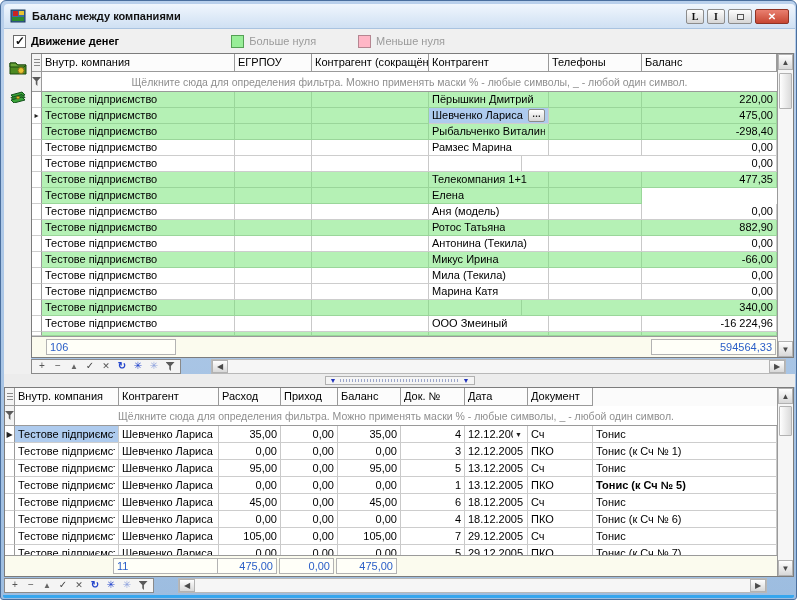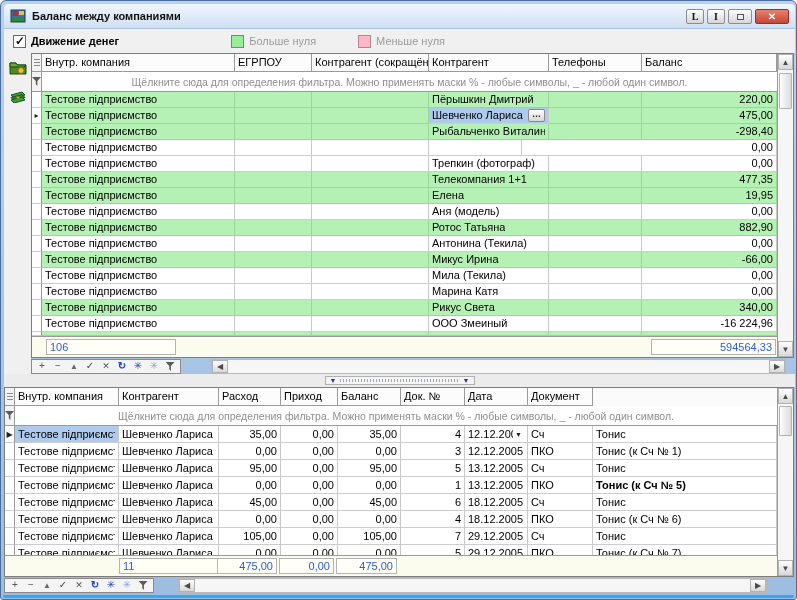--- a/index.html
+++ b/index.html
@@ -238,40 +238,40 @@
             <div class="ind"></div>
             <div class="cell" style="width: 193px; min-width: 193px;">
               <div style="overflow: hidden; white-space: nowrap;">Тестове підприємство</div>
             </div>
             <div class="cell" style="width: 77px; min-width: 77px;">
               <div style="overflow: hidden; white-space: nowrap;"></div>
             </div>
             <div class="cell" style="width: 117px; min-width: 117px;">
               <div style="overflow: hidden; white-space: nowrap;"></div>
             </div>
+            <div class="cell" style="width: 120px; min-width: 120px;">
+              <div style="overflow: hidden; white-space: nowrap;">Рамзес Марина</div>
+            </div>
             <div class="cell" style="width: 93px; min-width: 93px;">
               <div style="overflow: hidden; white-space: nowrap;"></div>
             </div>
             <div class="cell r" style="flex: 1 1 0%; min-width: 0px;">
               <div style="overflow: hidden; white-space: nowrap;">0,00</div>
             </div>
           </div>
           <div class="g-row">
             <div class="ind"></div>
             <div class="cell" style="width: 193px; min-width: 193px;">
               <div style="overflow: hidden; white-space: nowrap;">Тестове підприємство</div>
             </div>
             <div class="cell" style="width: 77px; min-width: 77px;">
               <div style="overflow: hidden; white-space: nowrap;"></div>
             </div>
             <div class="cell" style="width: 117px; min-width: 117px;">
               <div style="overflow: hidden; white-space: nowrap;"></div>
-            </div>
-            <div class="cell" style="width: 120px; min-width: 120px;">
-              <div style="overflow: hidden; white-space: nowrap;">Трепкин (фотограф)</div>
             </div>
             <div class="cell" style="width: 93px; min-width: 93px;">
               <div style="overflow: hidden; white-space: nowrap;"></div>
             </div>
             <div class="cell r" style="flex: 1 1 0%; min-width: 0px;">
               <div style="overflow: hidden; white-space: nowrap;">0,00</div>
             </div>
           </div>
           <div class="g-row">
             <div class="ind"></div>
@@ -304,23 +304,20 @@
             </div>
             <div class="cell green" style="width: 117px; min-width: 117px;">
               <div style="overflow: hidden; white-space: nowrap;"></div>
             </div>
             <div class="cell green" style="width: 120px; min-width: 120px;">
               <div style="overflow: hidden; white-space: nowrap;">Елена</div>
             </div>
             <div class="cell green" style="width: 93px; min-width: 93px;">
               <div style="overflow: hidden; white-space: nowrap;"></div>
             </div>
-            <div class="cell r green" style="flex: 1 1 0%; min-width: 0px;">
-              <div style="overflow: hidden; white-space: nowrap;">19,95</div>
-            </div>
           </div>
           <div class="g-row">
             <div class="ind"></div>
             <div class="cell" style="width: 193px; min-width: 193px;">
               <div style="overflow: hidden; white-space: nowrap;">Тестове підприємство</div>
             </div>
             <div class="cell" style="width: 77px; min-width: 77px;">
               <div style="overflow: hidden; white-space: nowrap;"></div>
             </div>
             <div class="cell" style="width: 117px; min-width: 117px;">
@@ -444,23 +441,20 @@
           <div class="g-row">
             <div class="ind"></div>
             <div class="cell green" style="width: 193px; min-width: 193px;">
               <div style="overflow: hidden; white-space: nowrap;">Тестове підприємство</div>
             </div>
             <div class="cell green" style="width: 77px; min-width: 77px;">
               <div style="overflow: hidden; white-space: nowrap;"></div>
             </div>
             <div class="cell green" style="width: 117px; min-width: 117px;">
               <div style="overflow: hidden; white-space: nowrap;"></div>
-            </div>
-            <div class="cell green" style="width: 120px; min-width: 120px;">
-              <div style="overflow: hidden; white-space: nowrap;">Рикус Света</div>
             </div>
             <div class="cell green" style="width: 93px; min-width: 93px;">
               <div style="overflow: hidden; white-space: nowrap;"></div>
             </div>
             <div class="cell r green" style="flex: 1 1 0%; min-width: 0px;">
               <div style="overflow: hidden; white-space: nowrap;">340,00</div>
             </div>
           </div>
           <div class="g-row">
             <div class="ind"></div>
@@ -794,21 +788,21 @@
             </div>
             <div class="cell" style="width: 65px; min-width: 65px;">
               <div style="overflow: hidden; white-space: nowrap;">ПКО</div>
             </div>
             <div class="cell" style="flex: 1 1 0%; min-width: 0px;">
               <div style="overflow: hidden; white-space: nowrap;">Тонис (к Сч № 7)</div>
             </div>
           </div>
         </div>
       <div class="g-footer">
-        <div class="fbox" style="left:114px;width:124px">11</div>
+        <div class="fbox" style="left:108px;width:124px">11</div>
         <div class="fbox r" style="left:212px;width:60px">475,00</div>
         <div class="fbox r" style="left:274px;width:55px">0,00</div>
         <div class="fbox r" style="left:331px;width:61px">475,00</div>
       </div>
     </div>
     <div class="vsb">
       <div class="sb-btn">▲</div>
       <div class="sb-track">
           <div class="sb-thumb" style="top:2px;height:30px"></div>
         </div>

